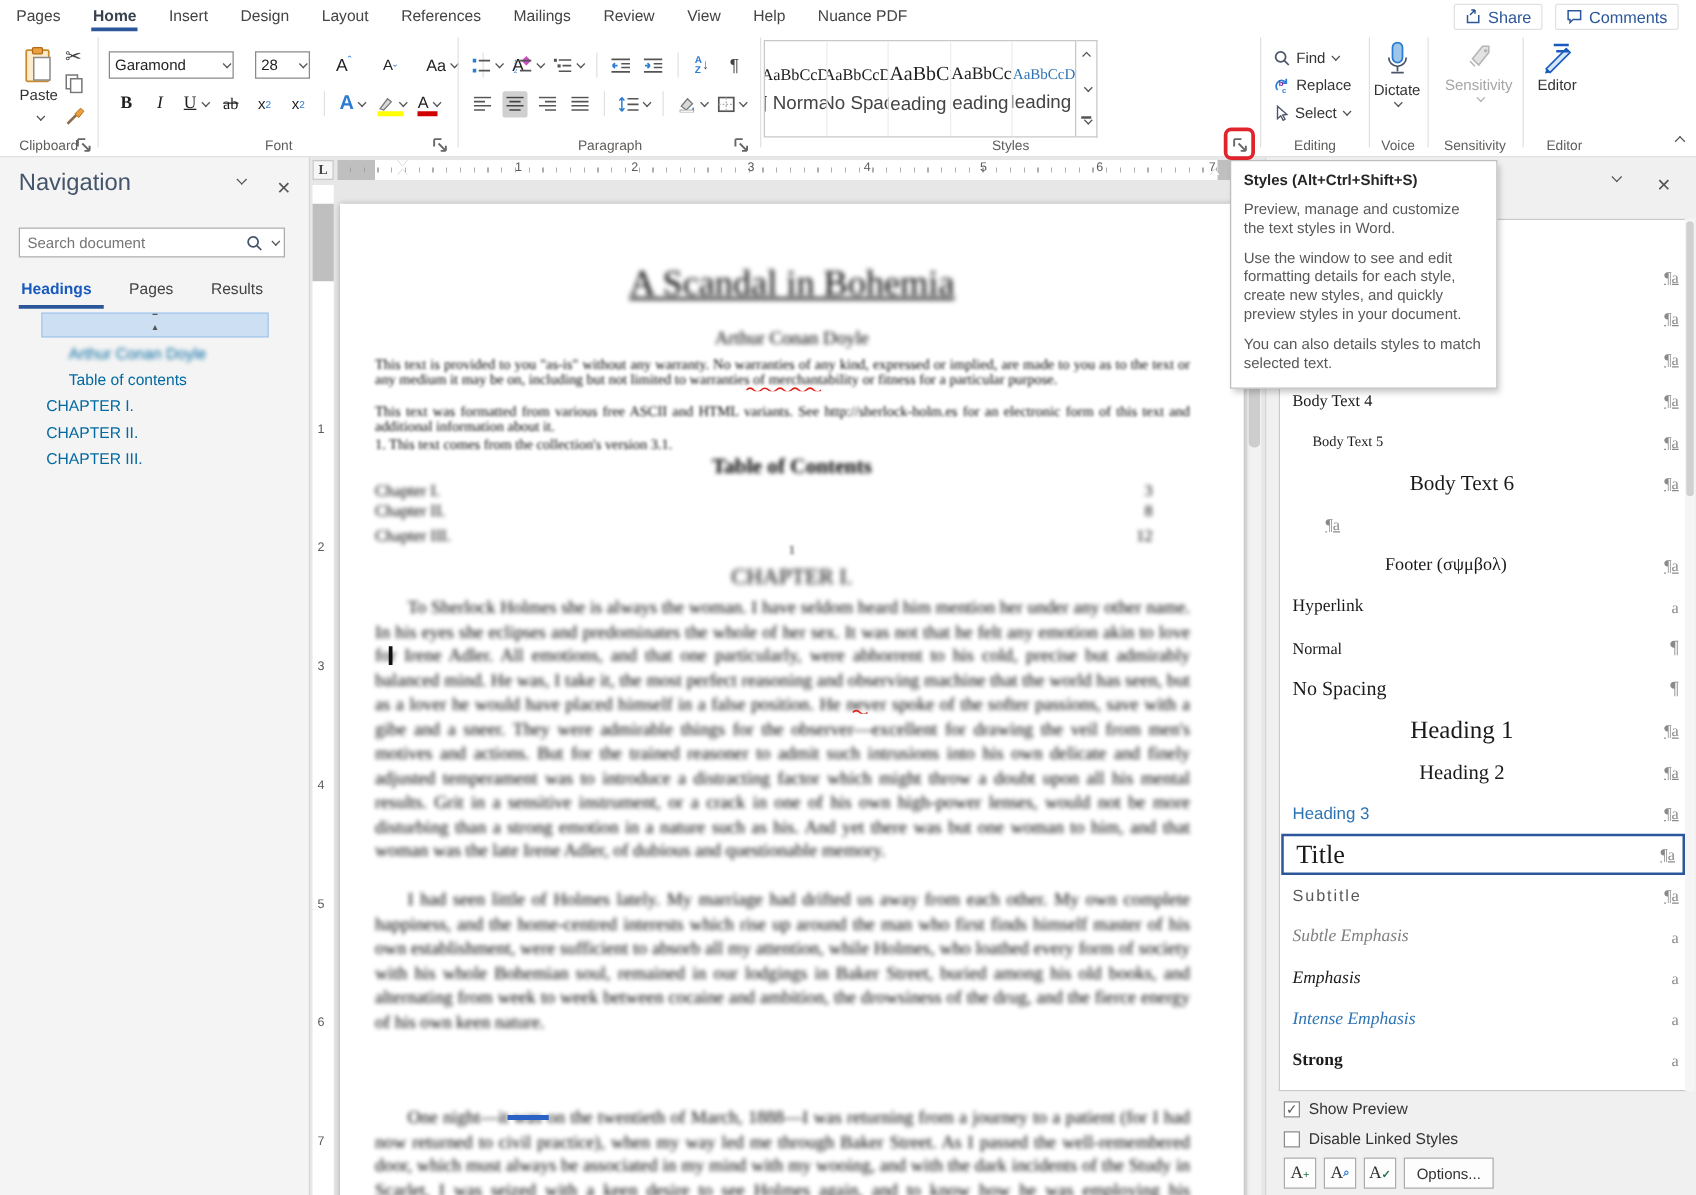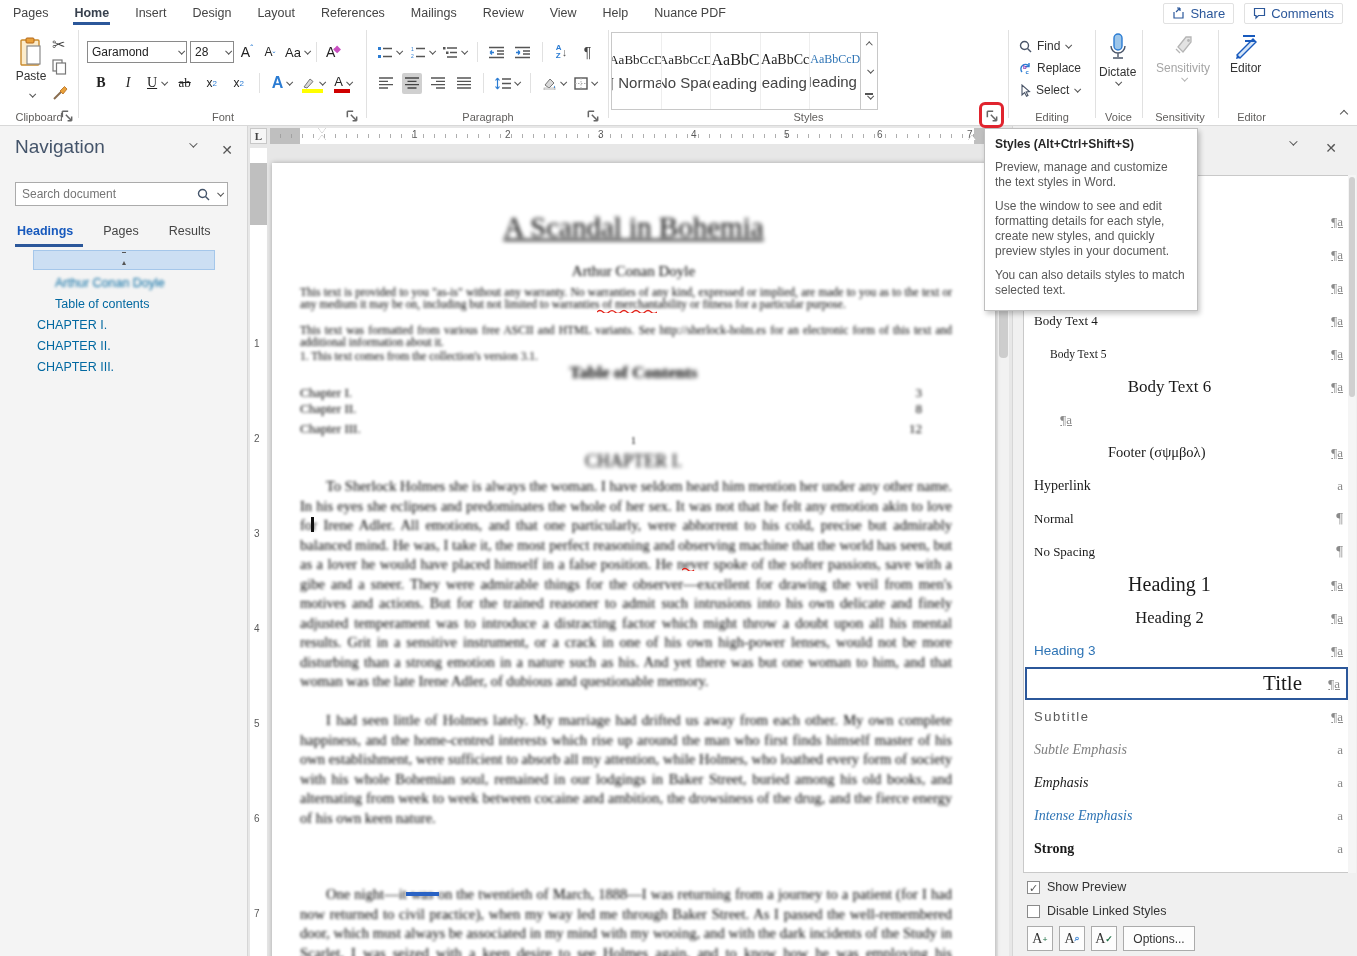--- a/index.html
+++ b/index.html
@@ -112,26 +112,26 @@
   .sp-row{height:33px;display:flex;align-items:center;padding:0 6px 0 10px;position:relative}
   .sp-label{flex:1;font-family:"Liberation Serif",serif;font-size:13px;color:#1a1a1a;white-space:nowrap}
   .sp-mark{width:38px;text-align:right;font-family:"Liberation Serif",serif;font-size:13px;color:#8a8a8a}
   .mark-pa{text-decoration:underline}
   .mark-p{font-size:15px}
   .st-bt5 .sp-label{font-size:11.5px;padding-left:16px}
   .st-bt6 .sp-label{font-size:17px;text-align:center}
   .st-bt7 .sp-label{font-size:17px;padding-left:44px}
   .st-footer .sp-label{font-size:14.5px;padding-left:74px}
   .st-hyperlink .sp-label{font-size:14px}
-  .st-nospacing .sp-label{font-size:13px}
+  .st-nospacing .sp-label{font-size:16px}
   .st-h1 .sp-label{font-size:20px;text-align:center}
   .st-h2 .sp-label{font-size:16.5px;text-align:center}
   .st-h3 .sp-label{font-family:"Liberation Sans",sans-serif;font-size:13.5px;color:#2e74b5}
   .st-title{border:2px solid #2b579a;margin:0 1px}
-  .st-title .sp-label{font-size:21px;text-align:right}
+  .st-title .sp-label{font-size:21px;text-align:left}
   .st-subtitle .sp-label{font-family:"Liberation Sans",sans-serif;font-size:13px;color:#595959;letter-spacing:1.5px}
   .st-subtle .sp-label{font-size:14px;font-style:italic;color:#7f7f7f}
   .st-emph .sp-label{font-size:14px;font-style:italic}
   .st-intense .sp-label{font-size:14px;font-style:italic;color:#2e74b5}
   .st-strong .sp-label{font-size:14px;font-weight:bold}
   .checkrow{position:absolute;left:14px;display:flex;align-items:center;gap:7px;font-size:12.5px;color:#333}
   .cbox{width:13px;height:13px;background:#fff;border:1px solid #8a8a8a;font-size:11px;line-height:12px;text-align:center;color:#555}
   .spbtn{position:absolute;width:26px;height:25px;background:#fdfdfd;border:1px solid #ababab;display:flex;align-items:center;justify-content:center;
     font-family:"Liberation Serif",serif;font-size:14px;color:#333}
   .spbtn sub{font-size:9px;font-weight:bold}
@@ -208,21 +208,21 @@
       </div>
       <div class="glabel">Clipboard</div>
       <svg class="launcher" style="left:60px" viewBox="0 0 12 12" width="12" height="12">
           <path d="M2 2 h5 M2 2 v5" stroke="#666" fill="none" stroke-width="1.3"></path>
           <path d="M5 5 l5 5 M10 10 v-3.5 M10 10 h-3.5" stroke="#666" fill="none" stroke-width="1.3"></path>
         </svg>
       <div class="gsep" style="left:78px"></div>
     </div>
 
     <div class="group" style="left:79px;width:288px">
-      <div class="frow" style="left:8px;top:13px;gap:3px">
+      <div class="frow" style="left:8px;top:13px;gap:17px">
         <div class="selbox" style="width:100px">
           <span style="flex:1">Garamond</span>
             <span class="chev sm"></span>
         </div>
         <div class="selbox" style="width:44px">
           <span style="flex:1">28</span>
             <span class="chev sm"></span>
         </div>
         <div class="btn16">
             <span style="font-size:14px;color:#222">A</span>

